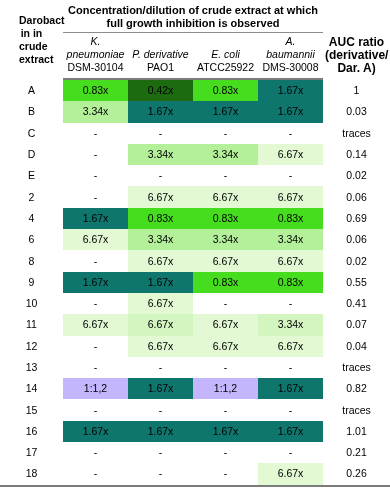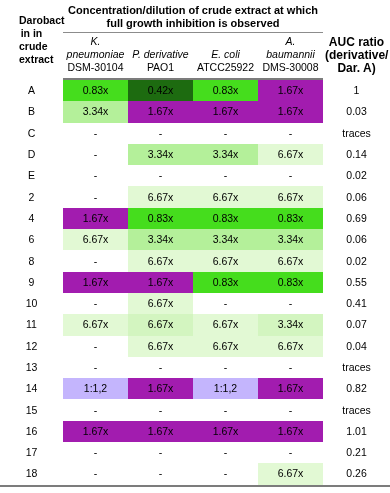--- a/index.html
+++ b/index.html
@@ -89,21 +89,21 @@
     white-space: nowrap;
   }
   tbody td.rowlabel { background: #ffffff; }
   tbody td.auc { background: #ffffff; }
 
   
   .g0 { background: #ffffff; }
   .g1 { background: #e2f9d4; }   
   .g1b{ background: #d3f5c0; }
   .g2 { background: #b4f09a; }   
-  .g3 { background: #a21caf; margin-left: 20px; }   
+  .g3 { background: #0f766e; margin-left: 20px; }   
   .g4 { background: #45dd1d; }   
   .g5 { background: #c4b5fd; }   
   .g6 { background: #1d6b10; }   
 
   tr.last-row td { border-bottom: 2.2px solid #7c7c7c; }
 </style>
 </head>
 <body>
 
 <div id="table-wrap">

